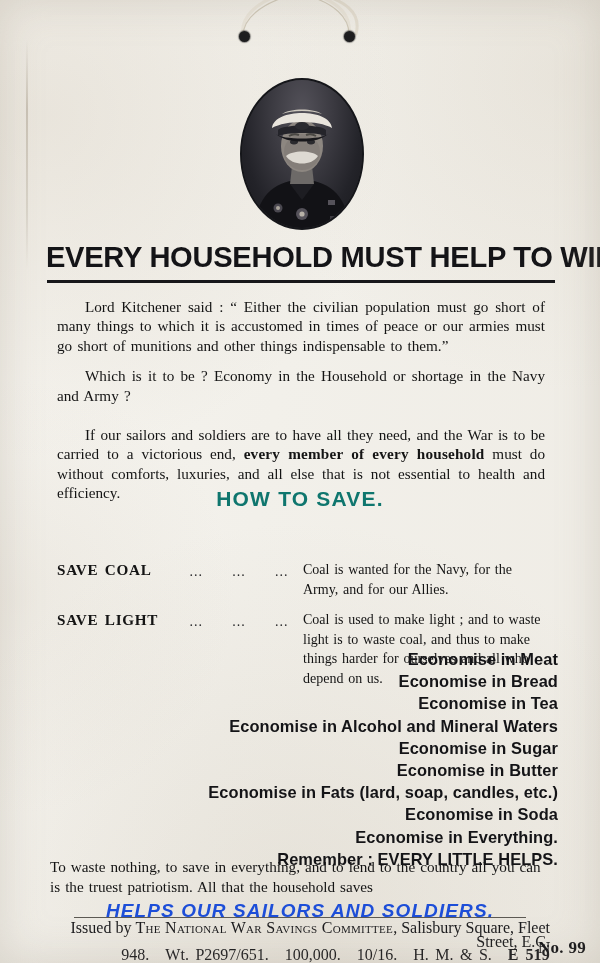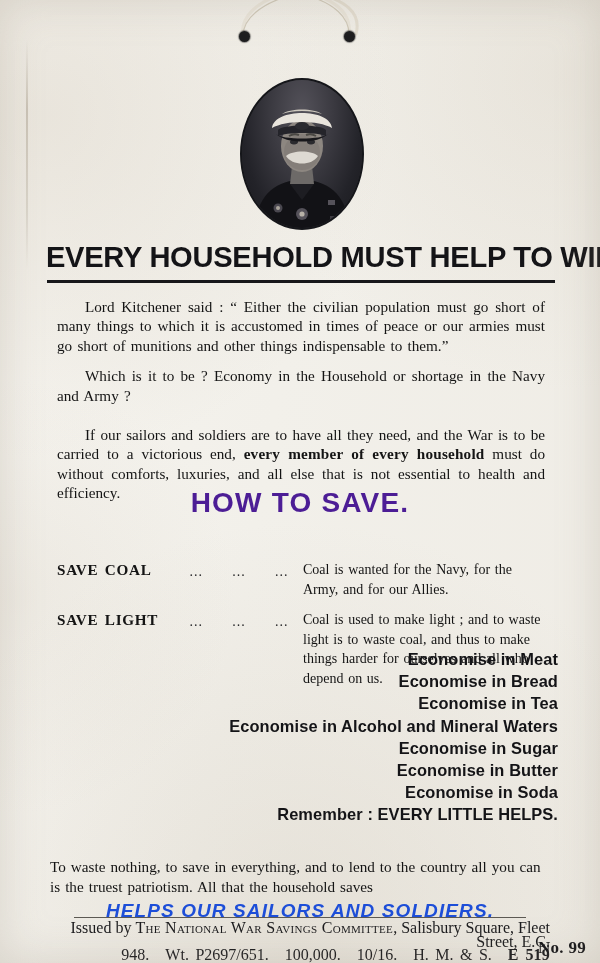--- a/index.html
+++ b/index.html
@@ -123,23 +123,23 @@
 
   
   .how-to-save {
     position: absolute;
     left: 0;
     top: 487px;
     width: 600px;
     text-align: center;
     font-family: "Liberation Sans", sans-serif;
     font-weight: bold;
-    font-size: 28px;
+    font-size: 21px;
     letter-spacing: 1.2px;
-    color: #4c1d95;
+    color: #0f766e;
   }
 
   .save-rows {
     position: absolute;
     left: 57px;
     top: 560px;
     width: 490px;
   }
   .save-row {
     display: flex;
@@ -340,21 +340,23 @@
     </div>
   </div>
 
   <div class="econ-list">
     <div class="econ-item">Economise in Meat</div>
     <div class="econ-item">Economise in Bread</div>
     <div class="econ-item">Economise in Tea</div>
     <div class="econ-item">Economise in Alcohol and Mineral Waters</div>
     <div class="econ-item">Economise in Sugar</div>
     <div class="econ-item">Economise in Butter</div>
+    <div class="econ-item">Economise in Fats (lard, soap, candles, etc.)</div>
     <div class="econ-item">Economise in Soda</div>
+    <div class="econ-item">Economise in Everything.</div>
     <div class="econ-item">Remember :  EVERY LITTLE HELPS.</div>
   </div>
 
   <div class="closing">
     <p>To waste nothing, to save in everything, and to lend to the country all you can is the truest patriotism.  All that the household saves</p>
     <div class="slogan">HELPS OUR SAILORS AND SOLDIERS.</div>
   </div>
 
   <div class="footer-rule"></div>
   <div class="footer">

